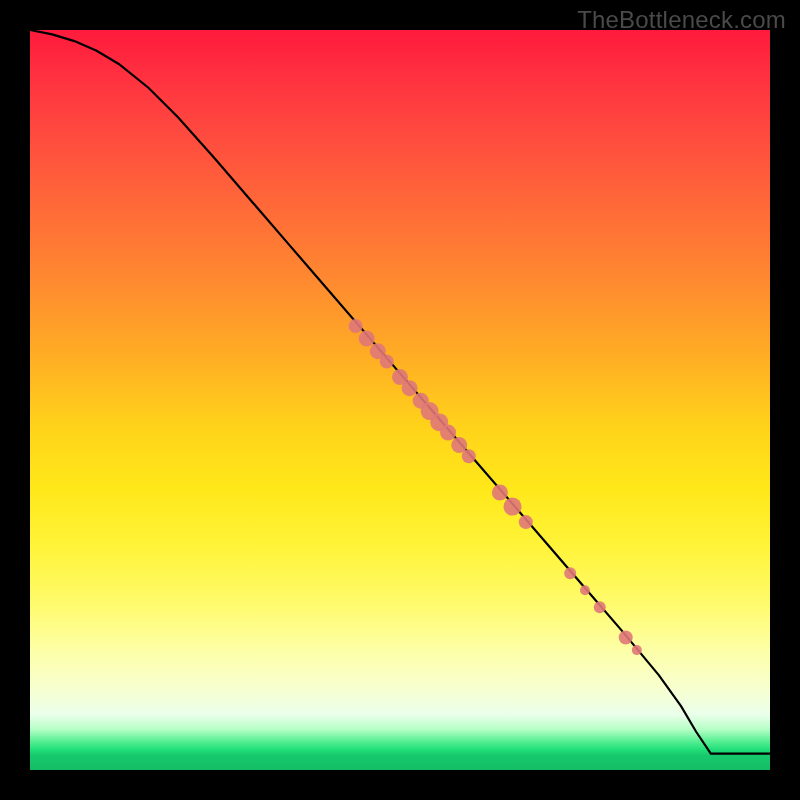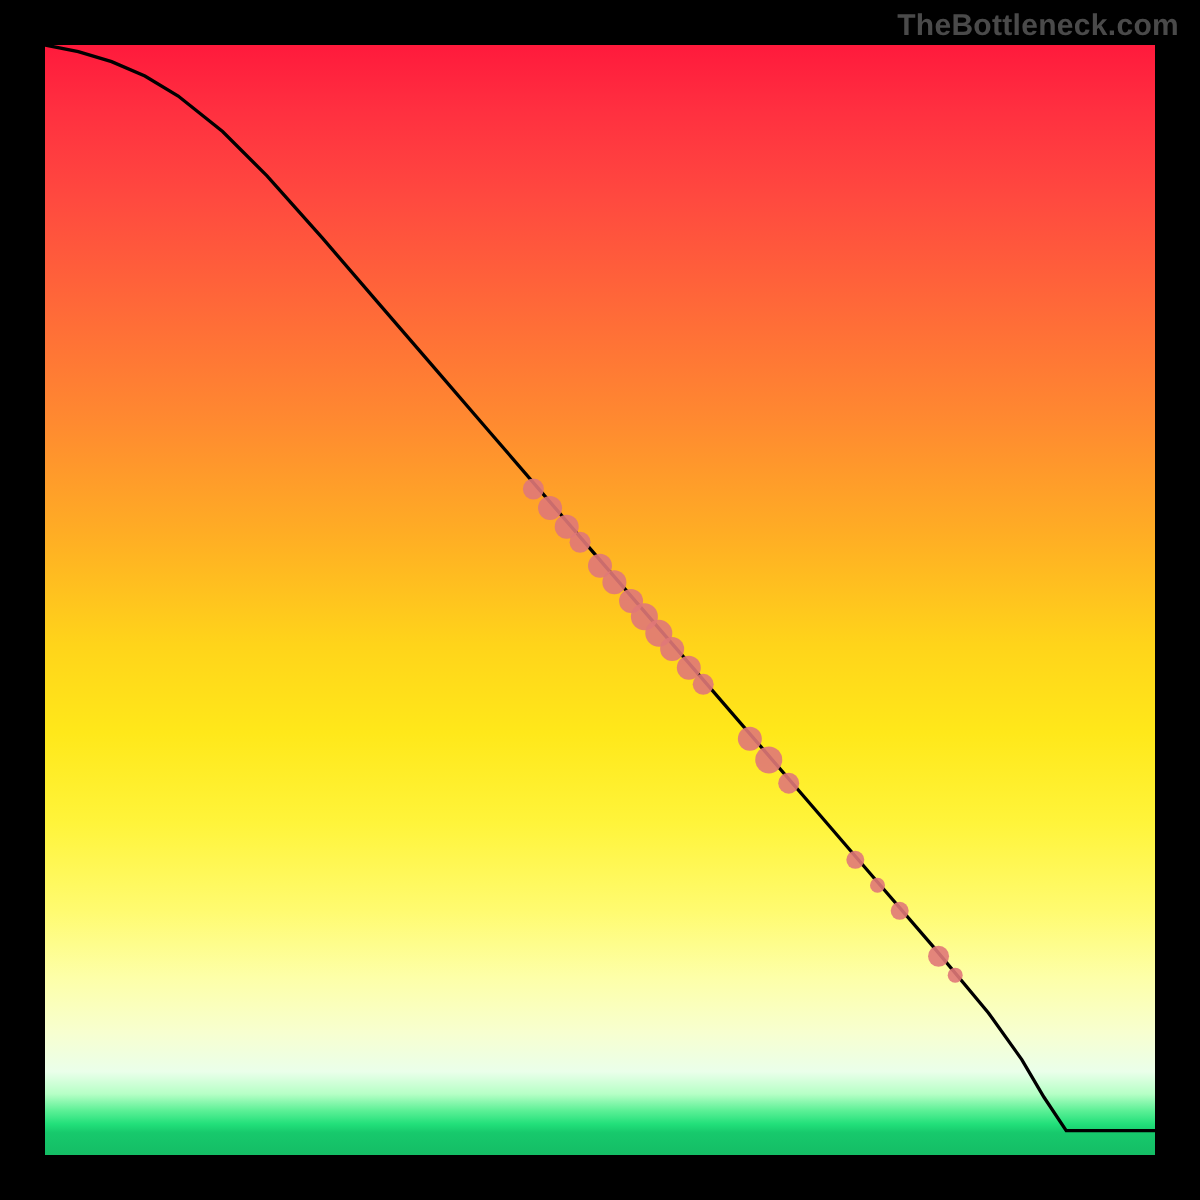--- a/index.html
+++ b/index.html
@@ -46,22 +46,22 @@
       #22e07a 97.2%,
       #17c96c 98%,
       #14bd65 100%
     );
   }
   .watermark {
     position: absolute;
     top: 6px;
     right: 14px;
     color: #4a4a4a;
-    font-size: 20px;
-    font-weight: 700;
+    font-size: 24px;
+    font-weight: 400;
     letter-spacing: 0.2px;
     user-select: none;
   }
   svg.curve {
     position: absolute;
     left: 0;
     top: 0;
     width: 740px;
     height: 740px;
     pointer-events: none;

